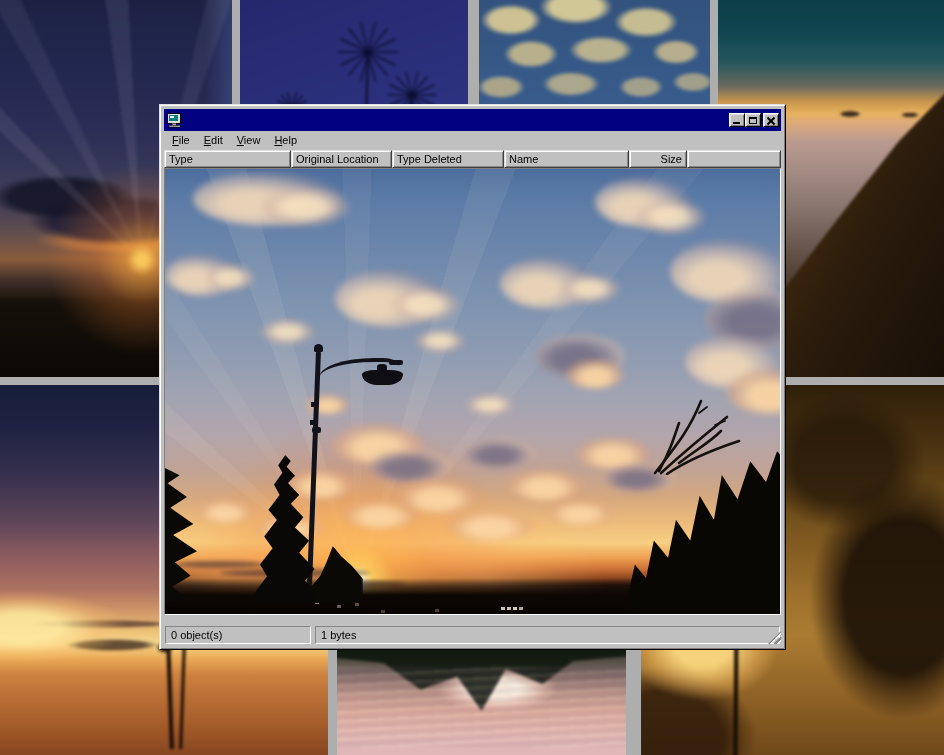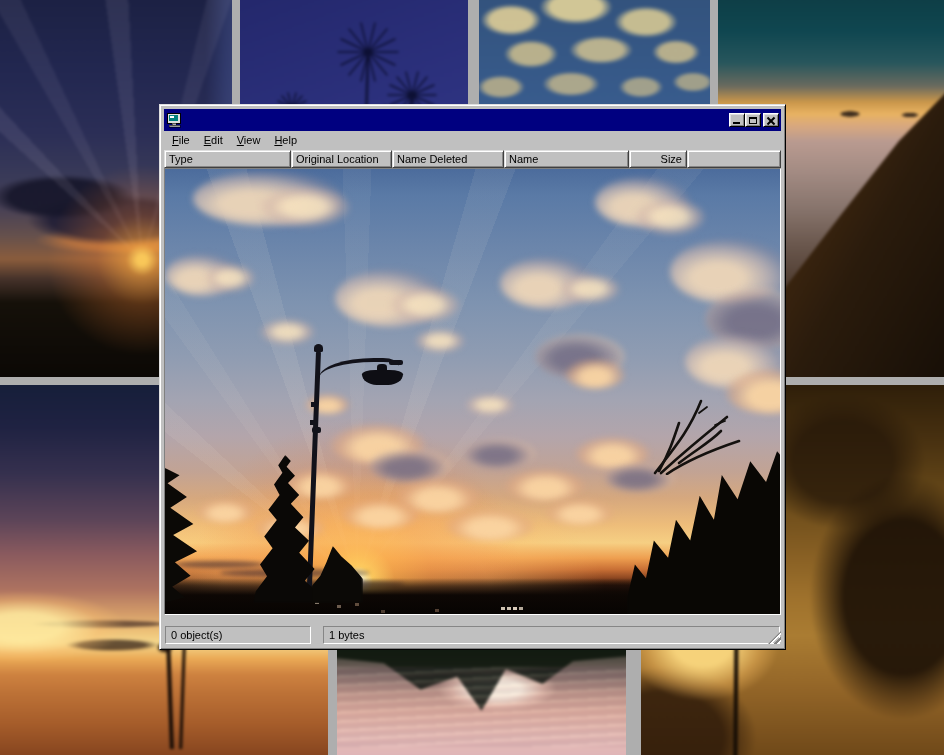--- a/index.html
+++ b/index.html
@@ -87,21 +87,21 @@
   .g-x::before{transform:rotate(45deg);} .g-x::after{transform:rotate(-45deg);}
   .menubar{height:19px;display:flex;align-items:center;flex:0 0 auto;padding-left:1px;}
   .menu-item{font-size:11px;color:#000;padding:2px 7px 3px;cursor:default;}
   .accel{text-decoration:underline;}
   .header-row{height:18px;display:flex;flex:0 0 auto;}
   .hcell{background:#c0c0c0;border:1px solid;border-color:#dfdfdf #404040 #404040 #dfdfdf;
          box-shadow:inset 1px 1px 0 #fff, inset -1px -1px 0 #868686;
          font-size:11px;color:#000;display:flex;align-items:center;padding:0 4px;overflow:hidden;white-space:nowrap;}
   .hcell.right{justify-content:flex-end;}
   .content{position:relative;flex:1 1 auto;border:1px solid;border-color:#808080 #fff #fff #808080;overflow:hidden;background:#000;}
-  .statusbar{height:20px;margin-top:10px;display:flex;gap:12px;flex:0 0 auto;position:relative;padding:1px 1px;text-align:center;}
+  .statusbar{height:20px;margin-top:10px;display:flex;gap:4px;flex:0 0 auto;position:relative;padding:1px 1px;text-align:center;}
   .spanel{border:1px solid;border-color:#868686 #fff #fff #868686;font-size:11px;color:#000;
           display:flex;align-items:center;padding:0 5px;overflow:hidden;white-space:nowrap;}
   .sp1{width:146px;flex:0 0 auto;} .sp2{flex:1 1 auto;}
   .grip{position:absolute;right:0;bottom:1px;width:13px;height:13px;
         background:repeating-linear-gradient(-45deg, rgba(0,0,0,0) 0 2px, #fff 2px 3px, #848484 3px 5px);
         clip-path:polygon(100% 0,100% 100%,0 100%);}
   
   .photo{position:absolute;inset:0;overflow:hidden;}
   .sky{position:absolute;inset:0;background:
     radial-gradient(circle at 192px 413px, #fff8e0 0 5px, #ffeaa2 9px, rgba(255,205,95,.95) 16px, rgba(252,172,72,.55) 38px, rgba(242,142,62,.3) 75px, rgba(232,122,62,.14) 120px, rgba(0,0,0,0) 165px),
@@ -228,21 +228,21 @@
     <div class="menubar">
       <span class="menu-item"><span class="accel">F</span><span>ile</span></span>
       <span class="menu-item"><span class="accel">E</span><span>dit</span></span>
       <span class="menu-item"><span class="accel">V</span><span>iew</span></span>
       <span class="menu-item"><span class="accel">H</span><span>elp</span></span>
     </div>
 
     <div class="header-row">
       <span class="hcell" style="width:127px;">Type</span>
       <span class="hcell" style="width:101px;">Original Location</span>
-      <span class="hcell" style="width:112px;">Name Deleted</span>
+      <span class="hcell" style="width:112px;">Type Deleted</span>
       <span class="hcell" style="width:125px;">Name</span>
       <span class="hcell right" style="width:58px;">Size</span>
       <span class="hcell" style="flex:1;"></span>
     </div>
 
     <div class="content">
       <div class="photo">
         <div class="sky"></div>
 
         <div class="cloud cla" style="left:28px;top:2px;width:150px;height:55px;"></div>

